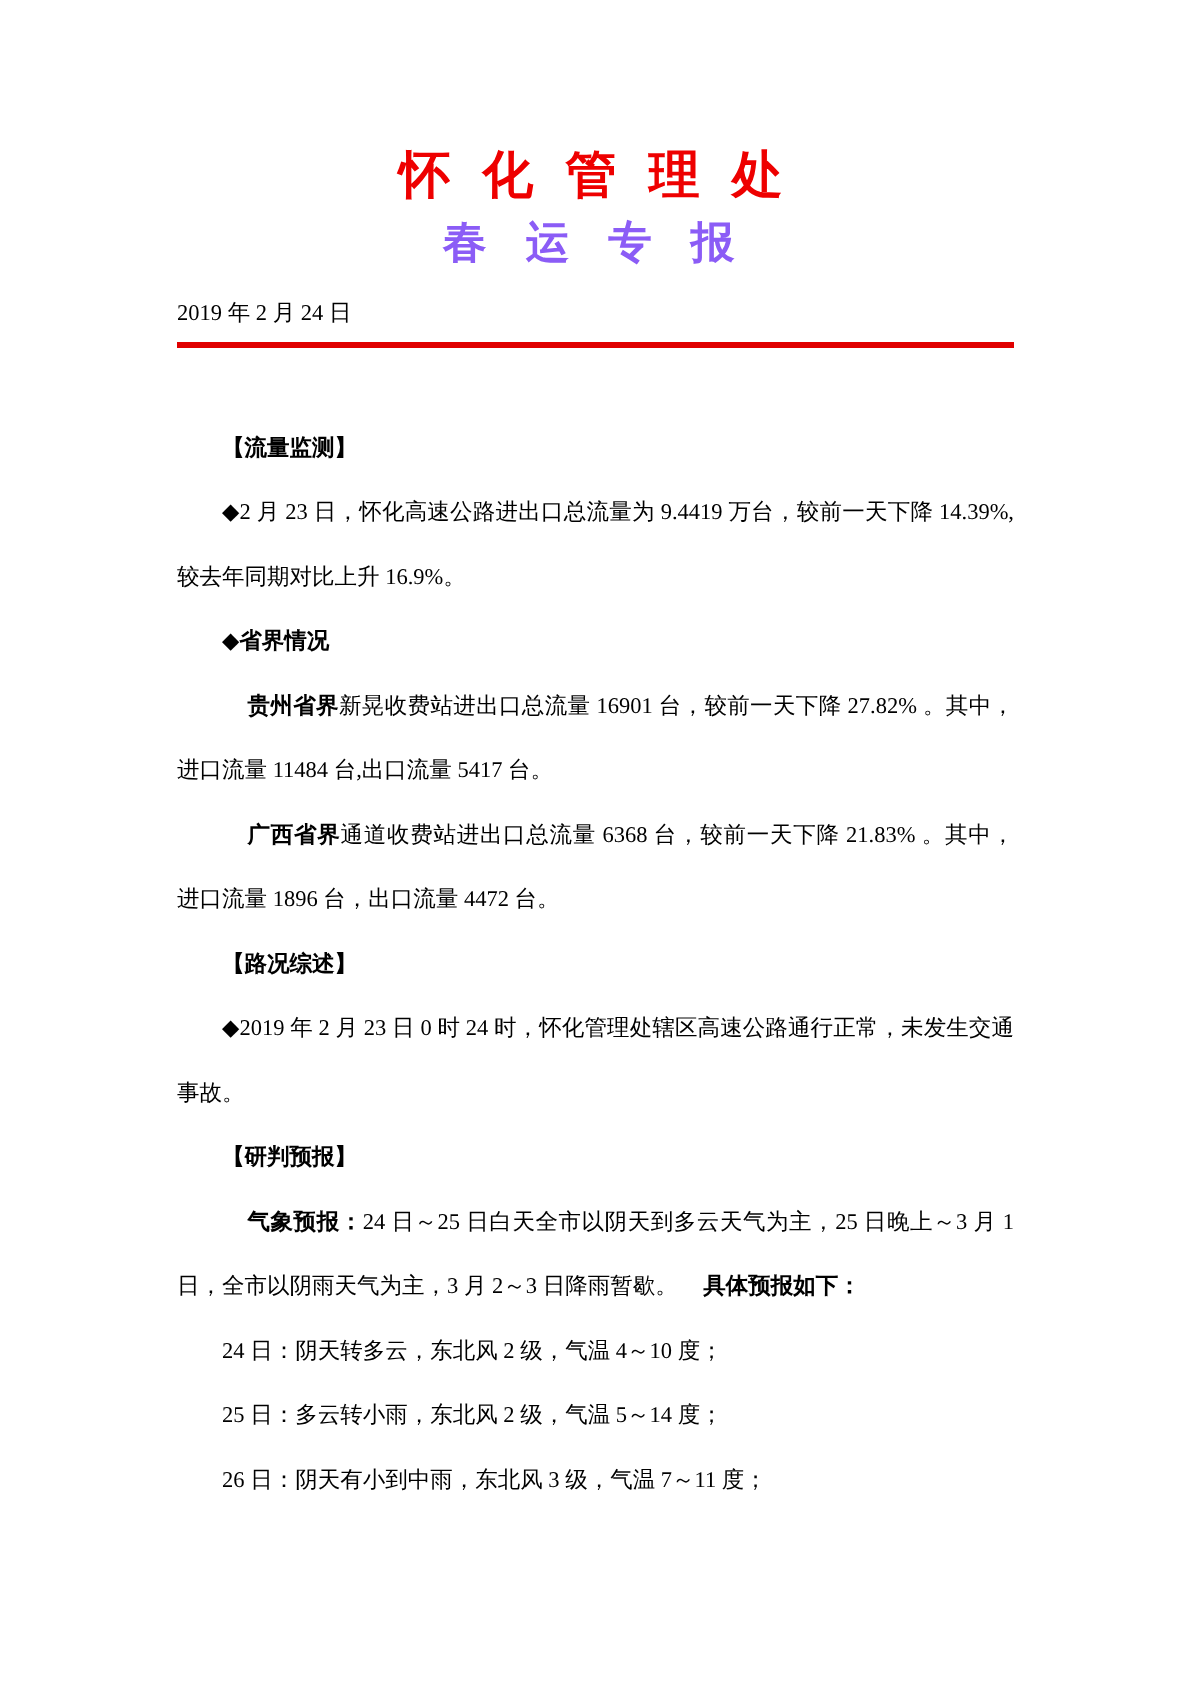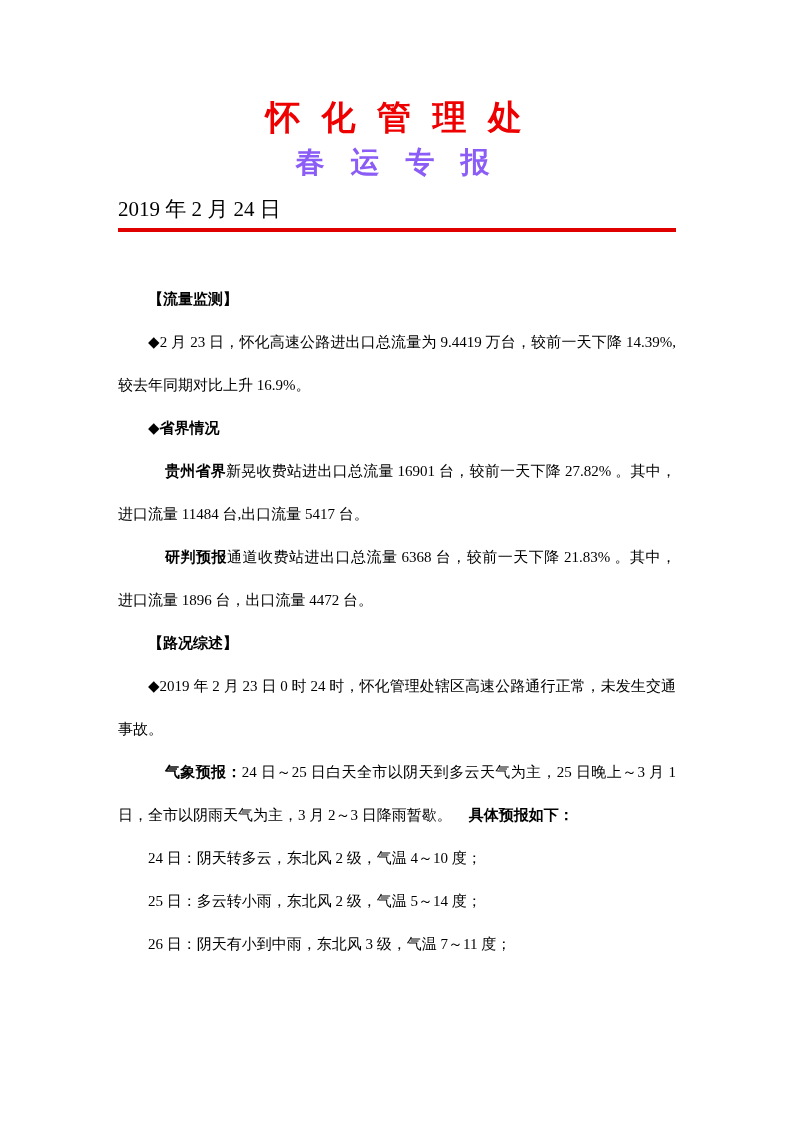--- a/index.html
+++ b/index.html
@@ -51,21 +51,21 @@
   }
   .masthead-editor {
     color: #ee0000;
     font-weight: bold;
     font-size: 21px;
     line-height: 26px;
     letter-spacing: 1px;
   }
   .masthead-date {
     color: #000000;
-    font-size: 21px;
+    font-size: 15px;
     line-height: 26px;
     margin-right: 22px;
     white-space: nowrap;
   }
   .red-rule {
     margin-top: 6px;
     height: 4px;
     background: #e00000;
     width: 100%;
   }
@@ -112,26 +112,27 @@
     <div class="body-text">
 
       <p class="heading">【流量监测】</p>
 
       <p class="para"><span>◆2 月 23 日，怀化高速公路进出口总流量为 9.4419 万台，较前一天下降 14.39%,较去年同期对比上升 16.9%。</span></p>
 
       <p class="heading">◆省界情况</p>
 
       <p class="para"><span class="b">贵州省界</span><span>新晃收费站进出口总流量 16901 台，较前一天下降 27.82% 。其中，进口流量 11484 台,出口流量 5417 台。</span></p>
 
-      <p class="para"><span class="b">研判预报</span><span>通道收费站进出口总流量 6368 台，较前一天下降 21.83% 。其中，进口流量 1896 台，出口流量 4472 台。</span></p>
+      <p class="para"><span class="b">广西省界</span><span>通道收费站进出口总流量 6368 台，较前一天下降 21.83% 。其中，进口流量 1896 台，出口流量 4472 台。</span></p>
 
       <p class="heading">【路况综述】</p>
 
       <p class="para"><span>◆2019 年 2 月 23 日 0 时 24 时，怀化管理处辖区高速公路通行正常，未发生交通事故。</span></p>
 
+      <p class="heading">【研判预报】</p>
 
       <p class="para"><span class="b">气象预报：</span><span>24 日～25 日白天全市以阴天到多云天气为主，25 日晚上～3 月 1 日，全市以阴雨天气为主，3 月 2～3 日降雨暂歇。</span><span class="b">具体预报如下：</span></p>
 
       <p class="forecast-line">24 日：阴天转多云，东北风 2 级，气温 4～10 度；</p>
 
       <p class="forecast-line">25 日：多云转小雨，东北风 2 级，气温 5～14 度；</p>
 
       <p class="forecast-line">26 日：阴天有小到中雨，东北风 3 级，气温 7～11 度；</p>
 
     </div>

